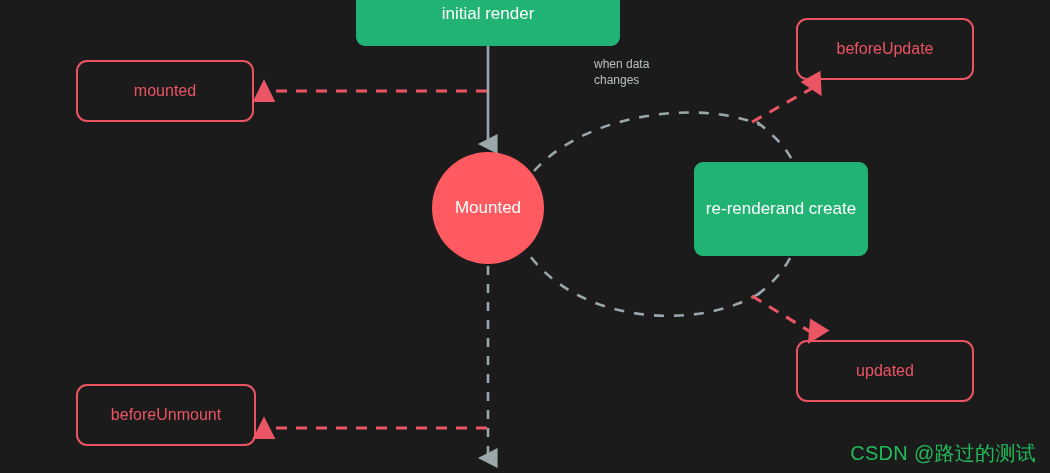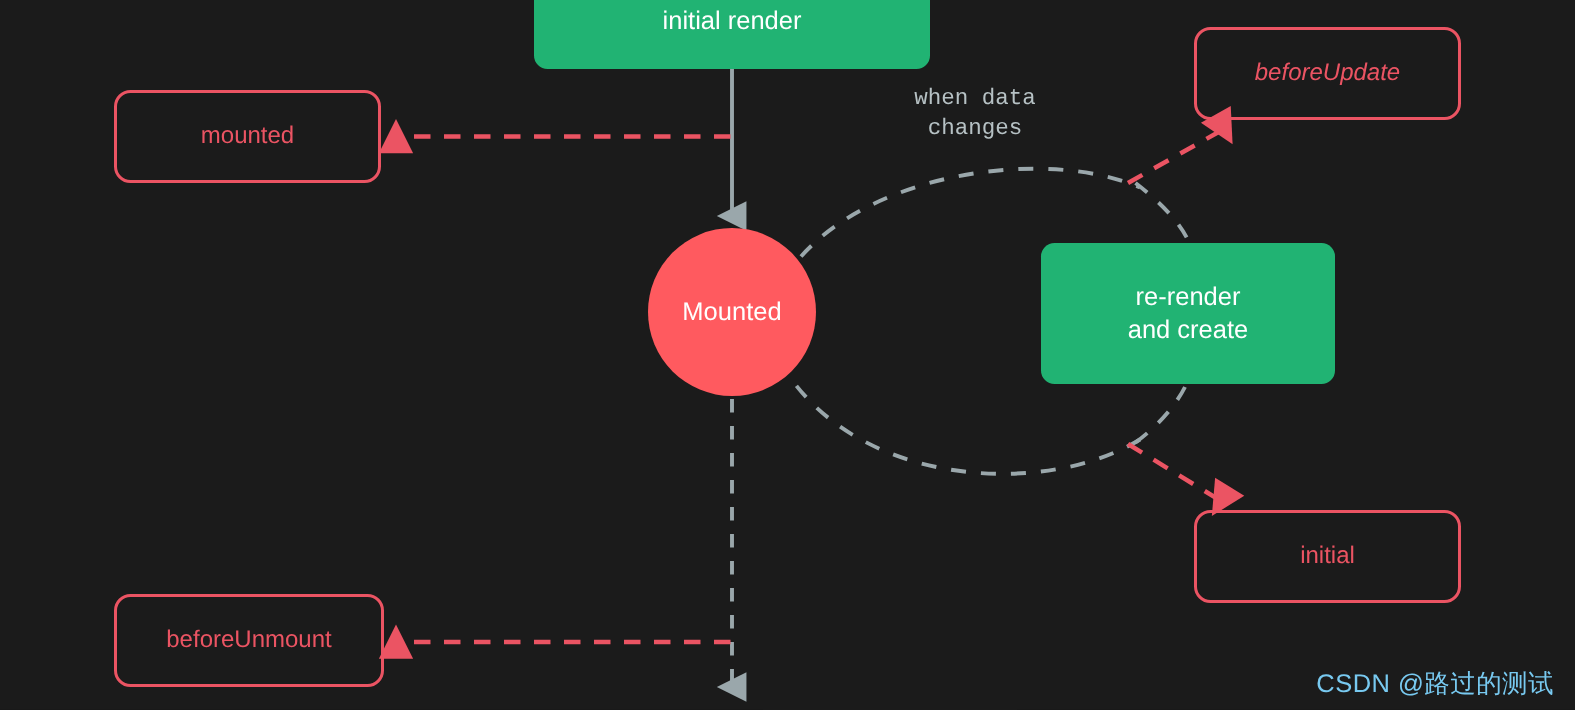--- a/index.html
+++ b/index.html
@@ -47,48 +47,46 @@
   }
   .node-circle {
     background: #ff5a5f;
     color: #ffffff;
     border-radius: 50%;
     font-size: 17px;
   }
   .edge-label {
     position: absolute;
     color: #b6c1c4;
-    font-size: 15px;
+    font-size: 12px;
     line-height: 1.35;
-    text-align: center;
     white-space: pre-line;
-    font-family: Liberation Mono, monospace;
   }
   #initial-render {
     left: 356px;
     top: -16px;
     width: 264px;
     height: 62px;
     padding-bottom: 2px;
     flex-direction: column;
   }
   #mounted-hook   { left: 76px;  top: 60px;  width: 178px; height: 62px; }
-  #beforeupdate-hook { left: 796px; top: 18px; width: 178px; height: 62px; font-style: italic; }
+  #beforeupdate-hook { left: 796px; top: 18px; width: 178px; height: 62px; }
   #updated-hook   { left: 796px; top: 340px; width: 178px; height: 62px; }
-  #beforeunmount-hook { left: 76px; top: 396px; width: 180px; height: 62px; justify-content: center; }
+  #beforeunmount-hook { left: 76px; top: 384px; width: 180px; height: 62px; justify-content: center; }
   #mounted-state  { left: 432px; top: 152px; width: 112px; height: 112px; }
-  #rerender-node  { left: 694px; top: 162px; width: 196px; height: 94px; flex-direction: column; }
+  #rerender-node  { left: 694px; top: 162px; width: 174px; height: 94px; flex-direction: row; }
   #label-when-data { left: 594px; top: 56px; width: 112px; }
   #label-when-unmounted { left: 414px; top: 322px; width: 148px; }
   #watermark {
     position: absolute;
     right: 14px;
     bottom: 6px;
-    color: #7dd3fc;
-    font-size: 17px;
+    color: #22c55e;
+    font-size: 20px;
     opacity: .95;
     letter-spacing: .3px;
     margin-left: 40px;
   }
 </style>
 </head>
 <body>
 
 <div id="canvas">
 
@@ -126,21 +124,21 @@
 
   <div class="node node-hook" id="mounted-hook">
     <span>mounted</span>
   </div>
 
   <div class="node node-hook" id="beforeupdate-hook">
     <span>beforeUpdate</span>
   </div>
 
   <div class="node node-hook" id="updated-hook">
-    <span>initial</span>
+    <span>updated</span>
   </div>
 
   <div class="node node-hook" id="beforeunmount-hook">
     <span>beforeUnmount</span>
   </div>
 
   <div class="node node-circle" id="mounted-state">
     <span>Mounted</span>
   </div>
 

